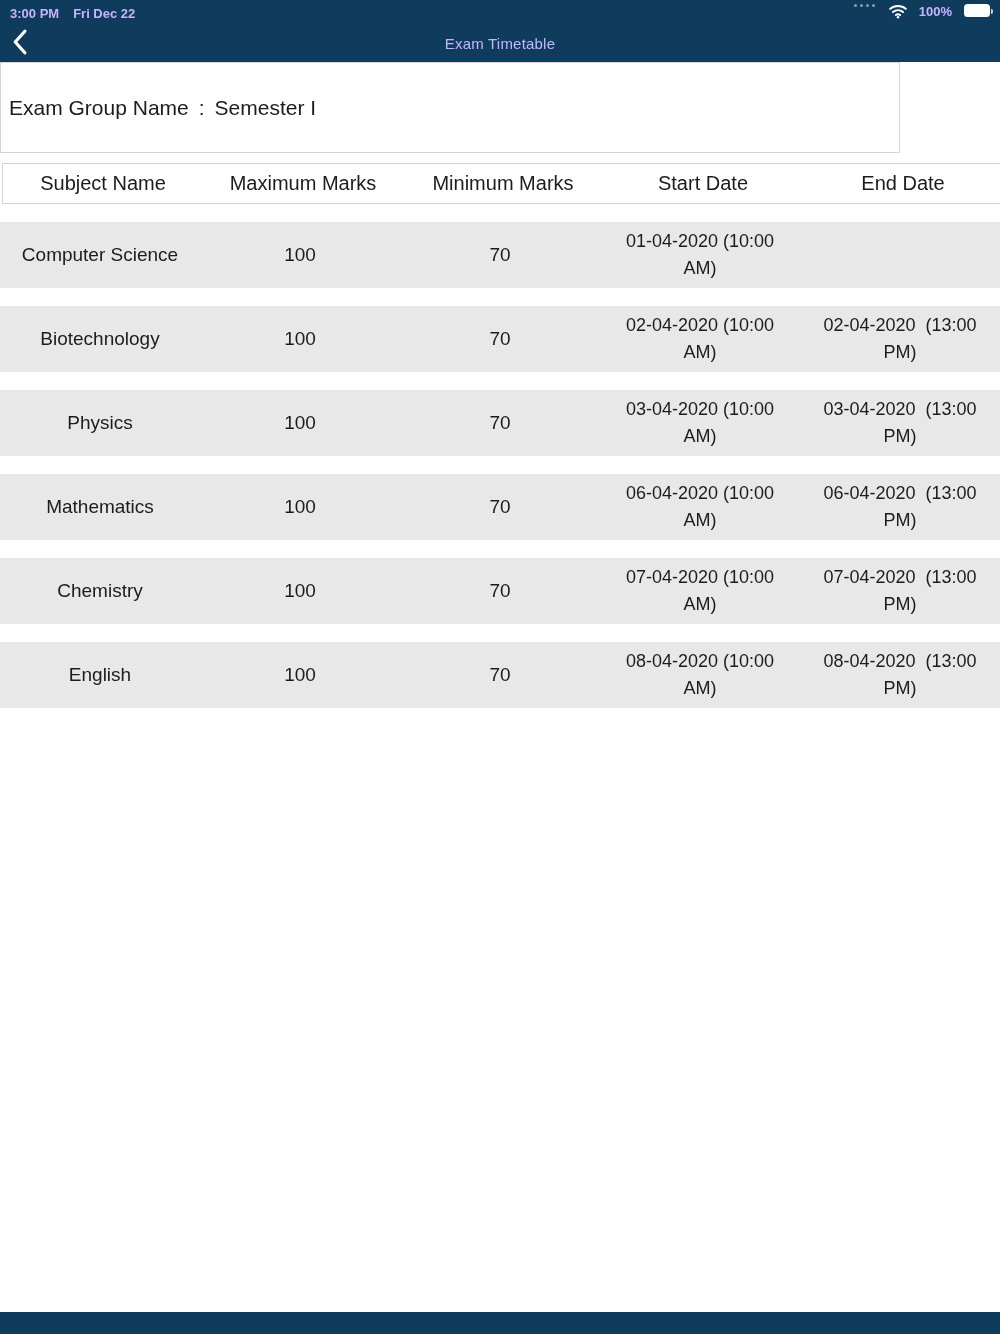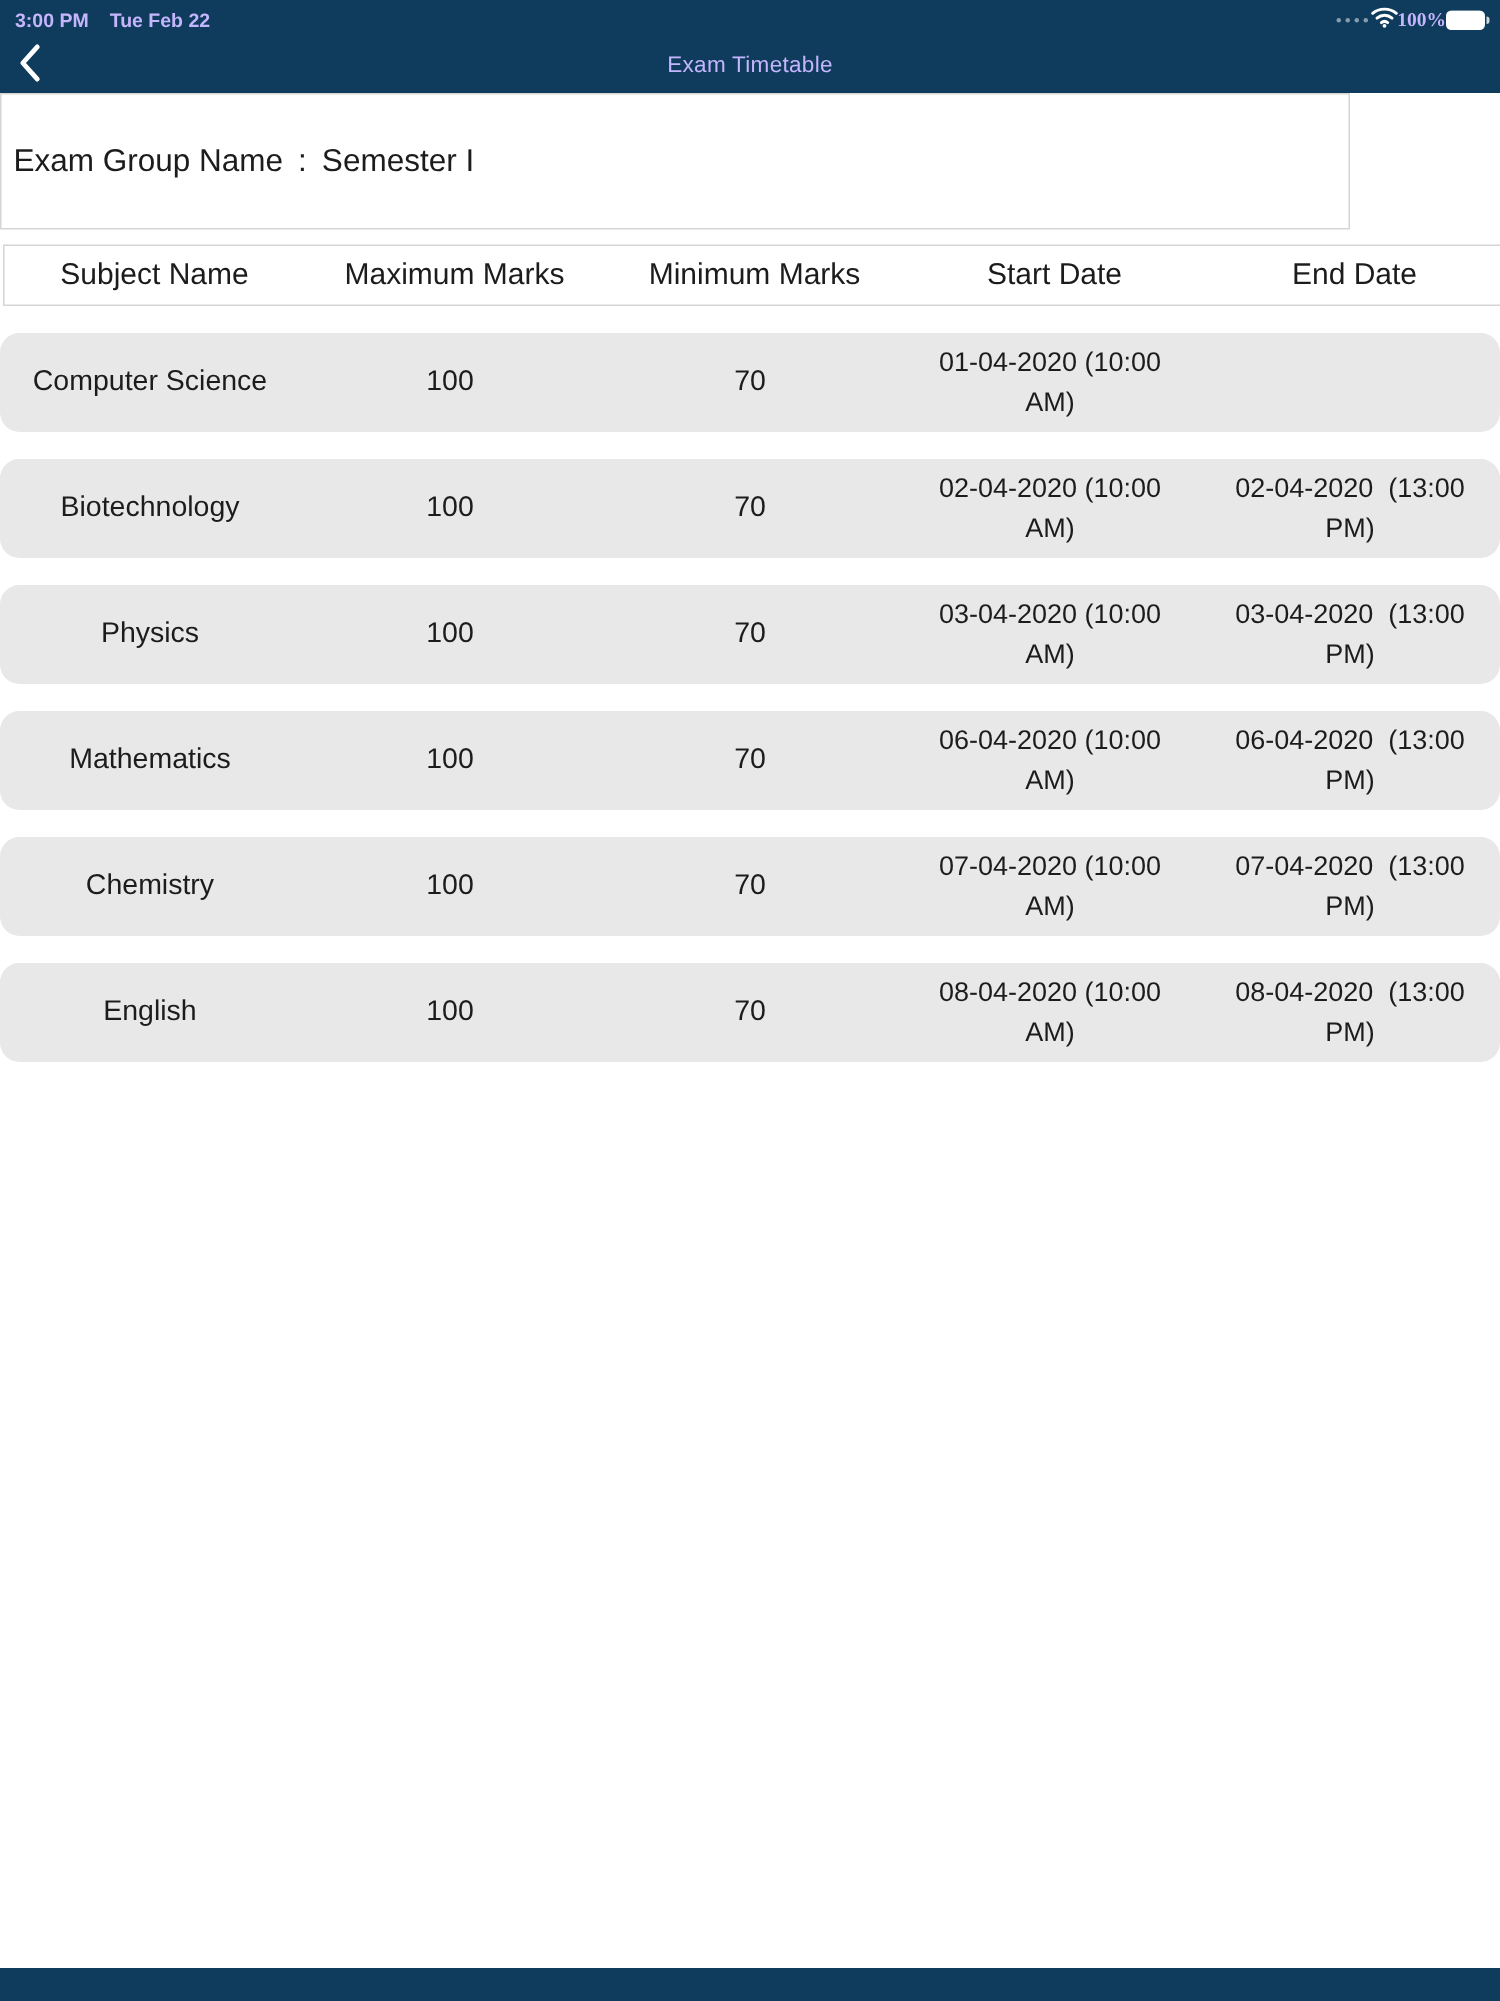--- a/index.html
+++ b/index.html
@@ -16,21 +16,21 @@
     margin:0 auto;overflow:hidden;
   }
 
   
   .topbar{position:absolute;top:0;left:0;width:100%;height:62px;background:var(--navy);color:#c4b5fd;}
   .statusbar{
     height:24px;display:flex;justify-content:space-between;align-items:center;
     padding:2px 10px 0 10px;font-size:13px;font-weight:bold;
   }
   .status-left{display:flex;gap:14px;align-items:center;}
-  .status-right{display:flex;gap:0;align-items:center;font-family:Liberation Serif, serif;}
+  .status-right{display:flex;gap:12px;align-items:flex-start;}
   .dots{display:inline-flex;gap:3px;align-items:center;margin-right:2px;}
   .dots i{width:3px;height:3px;border-radius:50%;background:rgba(255,255,255,.5);}
   .battery{
     position:relative;width:26px;height:13px;border-radius:3.5px;
     background:#fff;border:1px solid rgba(255,255,255,.6);
   }
   .battery:after{
     content:"";position:absolute;right:-4px;top:3.5px;width:2.5px;height:5px;
     background:rgba(255,255,255,.8);border-radius:0 2px 2px 0;
   }
@@ -57,38 +57,38 @@
     background:#fff;border:1px solid var(--hairline);
     display:grid;grid-template-columns:repeat(5,200px);align-items:center;
     font-size:20px;
   }
   .header-row .hcell{text-align:center;}
 
   
   .rows{position:absolute;top:222px;left:0;width:1000px;}
   .row{
     width:1000px;height:66px;background:var(--row-bg);margin-bottom:18px;
-    display:grid;grid-template-columns:repeat(5,200px);align-items:center;border-radius:13px;
+    display:grid;grid-template-columns:repeat(5,200px);align-items:center;
   }
   .cell{text-align:center;font-size:19px;}
   .cell.date{font-size:18px;line-height:27px;white-space:pre-wrap;padding:0 10px;}
 
   
   .footer{position:absolute;left:0;bottom:0;width:100%;height:22px;background:var(--navy);}
 </style>
 </head>
 <body>
 
 <div class="screen">
 
   <div class="topbar">
     <div class="statusbar">
       <div class="status-left">
         <span>3:00 PM</span>
-        <span>Tue Feb 22</span>
+        <span>Fri Dec 22</span>
       </div>
       <div class="status-right">
         <span class="dots">
             <i></i>
             <i></i>
             <i></i>
             <i></i>
           </span>
         <span>
           <svg width="18" height="15" viewBox="0 0 24 20" fill="none" stroke="#fff" stroke-width="2.6" stroke-linecap="round">

